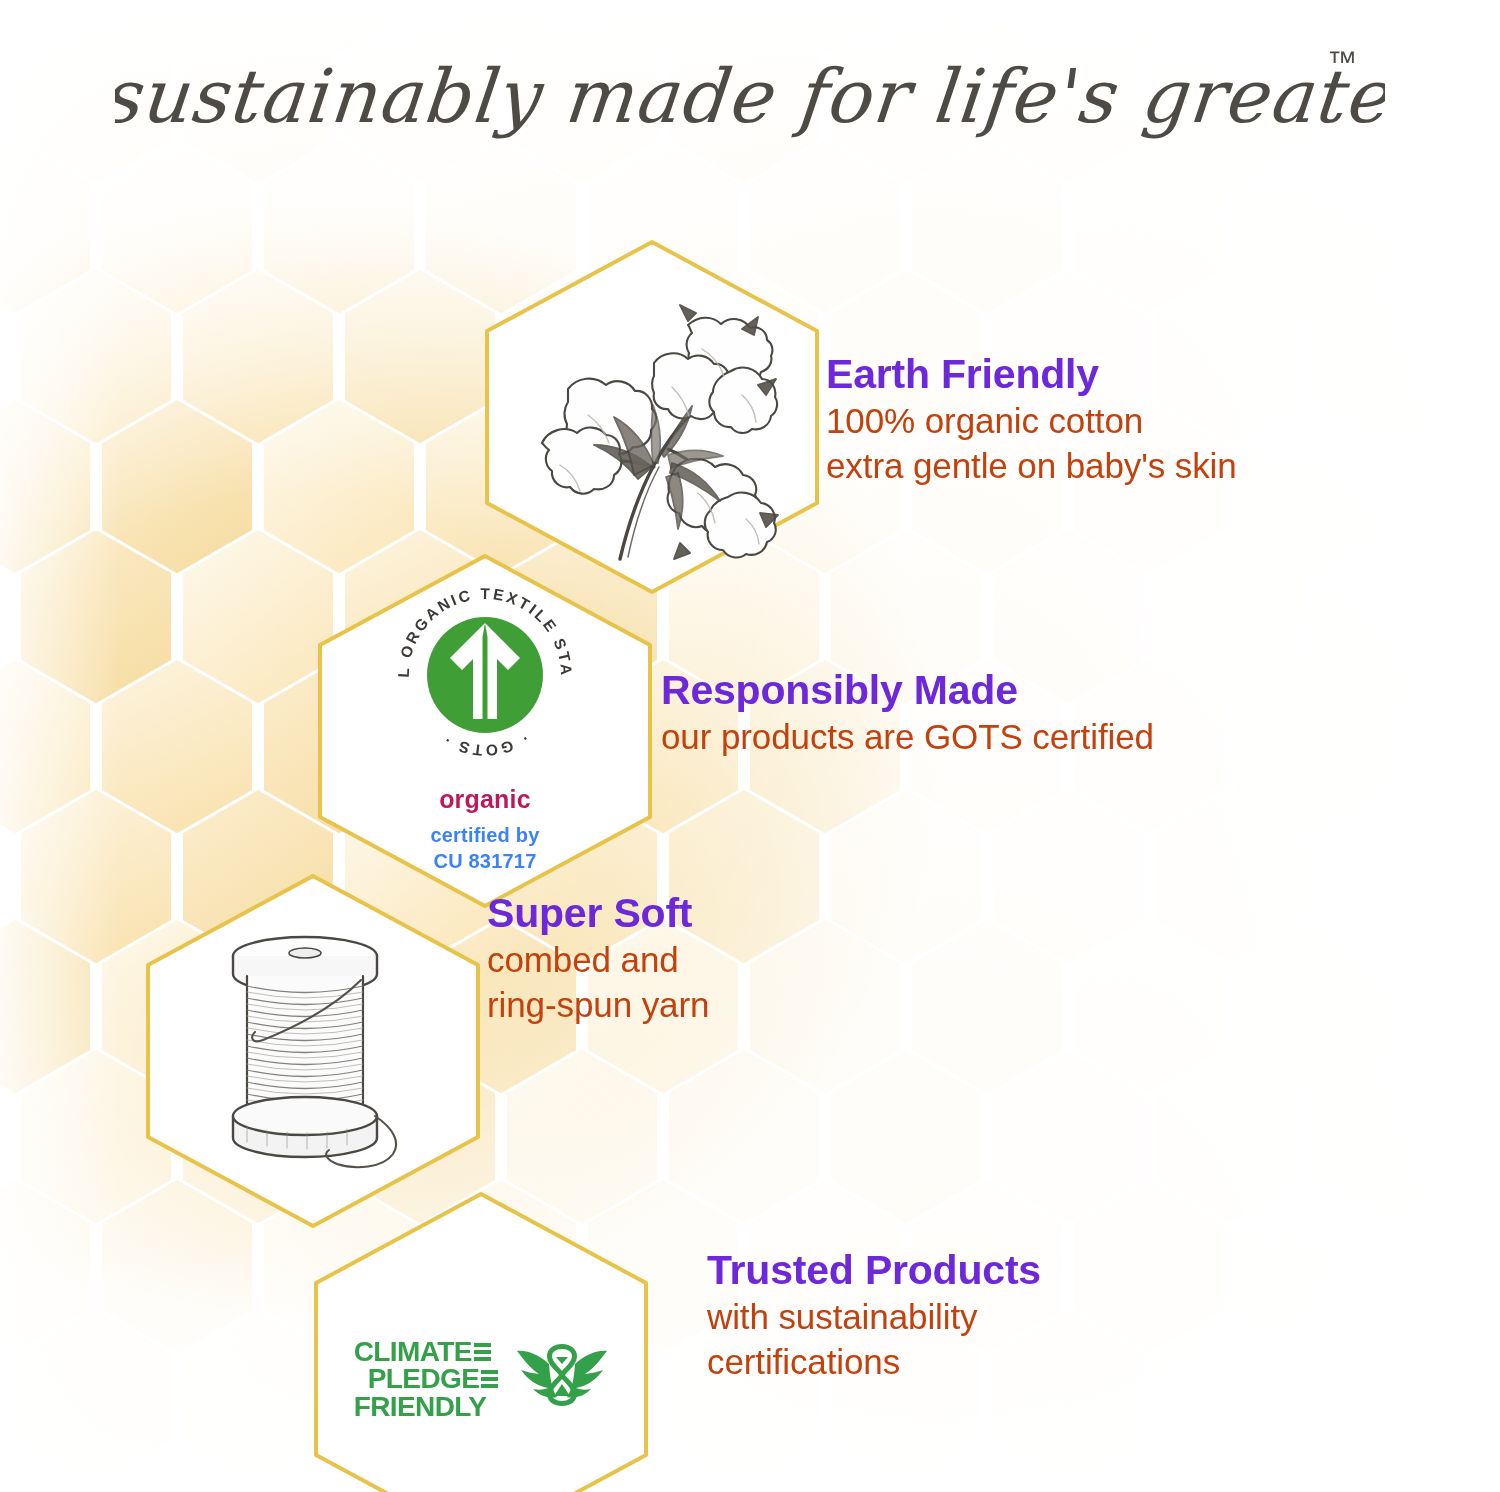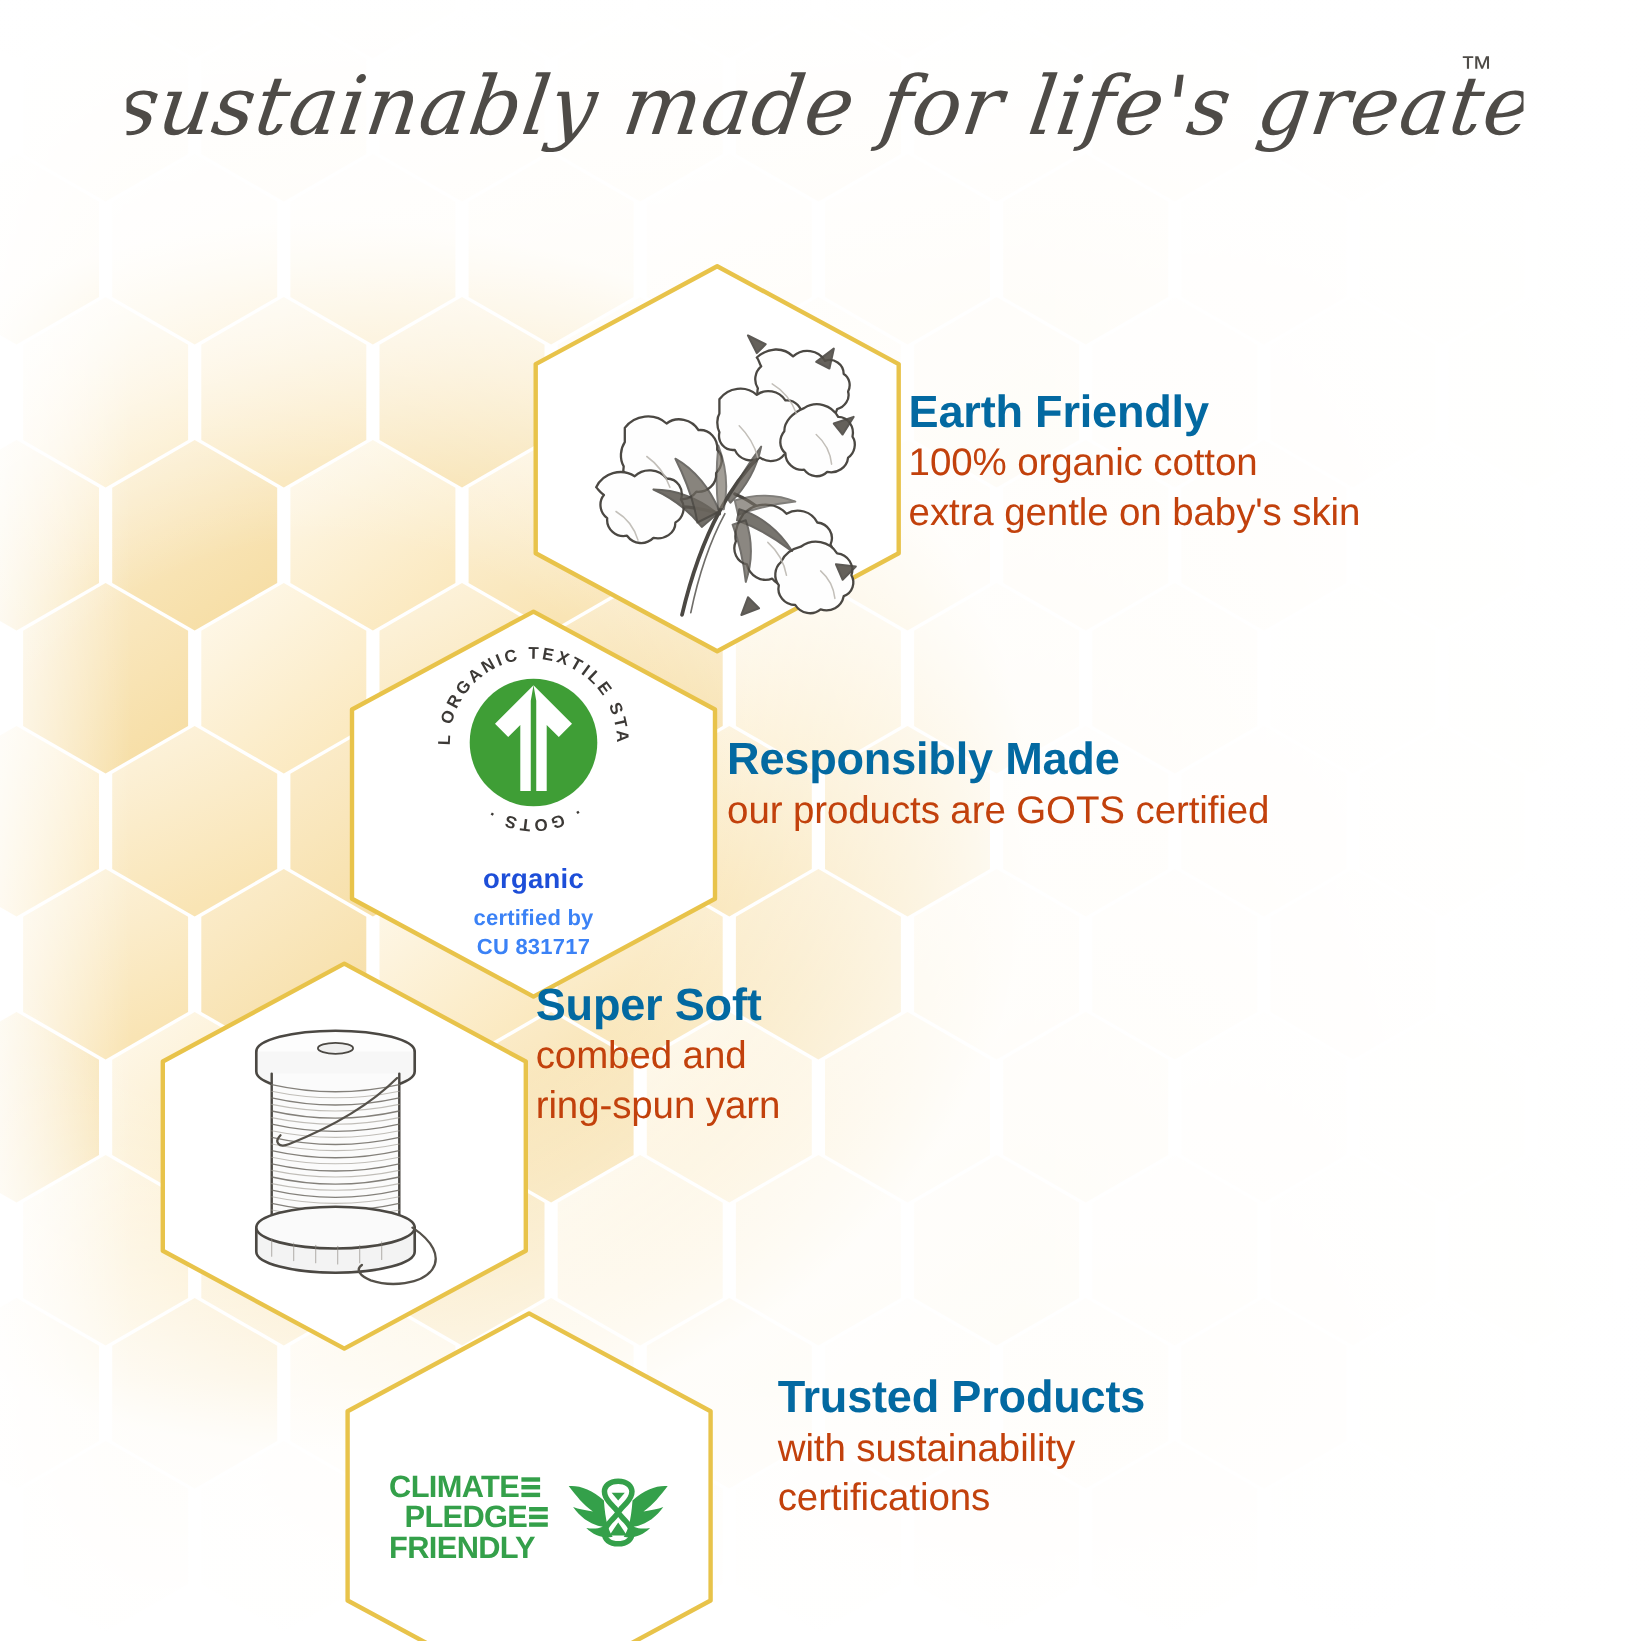--- a/index.html
+++ b/index.html
@@ -75,21 +75,21 @@
   
   .feature-text {
     position: absolute;
     z-index: 6;
   }
   .feature-title {
     font-family: "Liberation Sans", sans-serif;
     font-weight: 700;
     font-size: 41px;
     line-height: 1.12;
-    color: #0369a1;
+    color: #6d28d9;
     letter-spacing: -0.2px;
     white-space: nowrap;
   }
   .feature-desc {
     font-family: "Liberation Sans", sans-serif;
     font-weight: 400;
     font-size: 35px;
     line-height: 1.30;
     color: #c2410c;
     letter-spacing: -0.1px;
@@ -100,21 +100,21 @@
   .gots-wrap {
     display: flex;
     flex-direction: column;
     align-items: center;
     transform: translateY(-4px);
   }
   .gots-caption-1 {
     font-family: "Liberation Sans", sans-serif;
     font-weight: 700;
     font-size: 25px;
-    color: #1d4ed8;
+    color: #be185d;
     margin-top: 14px;
     letter-spacing: .2px;
   }
   .gots-caption-2 {
     font-family: "Liberation Sans", sans-serif;
     font-weight: 700;
     font-size: 20px;
     color: #3b82f6;
     margin-top: 9px;
     letter-spacing: .2px;

